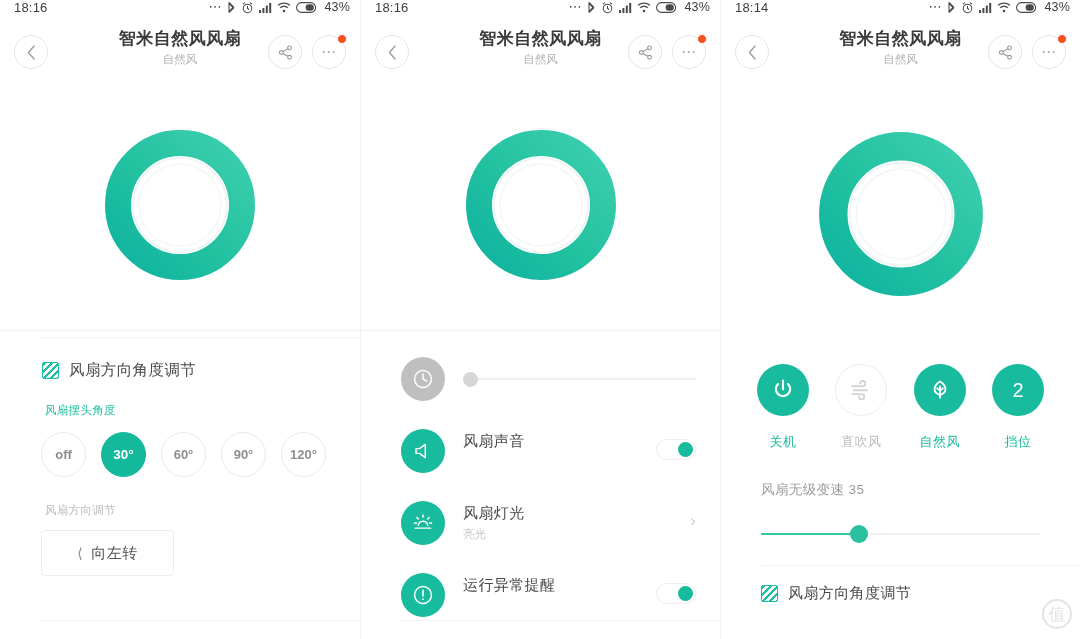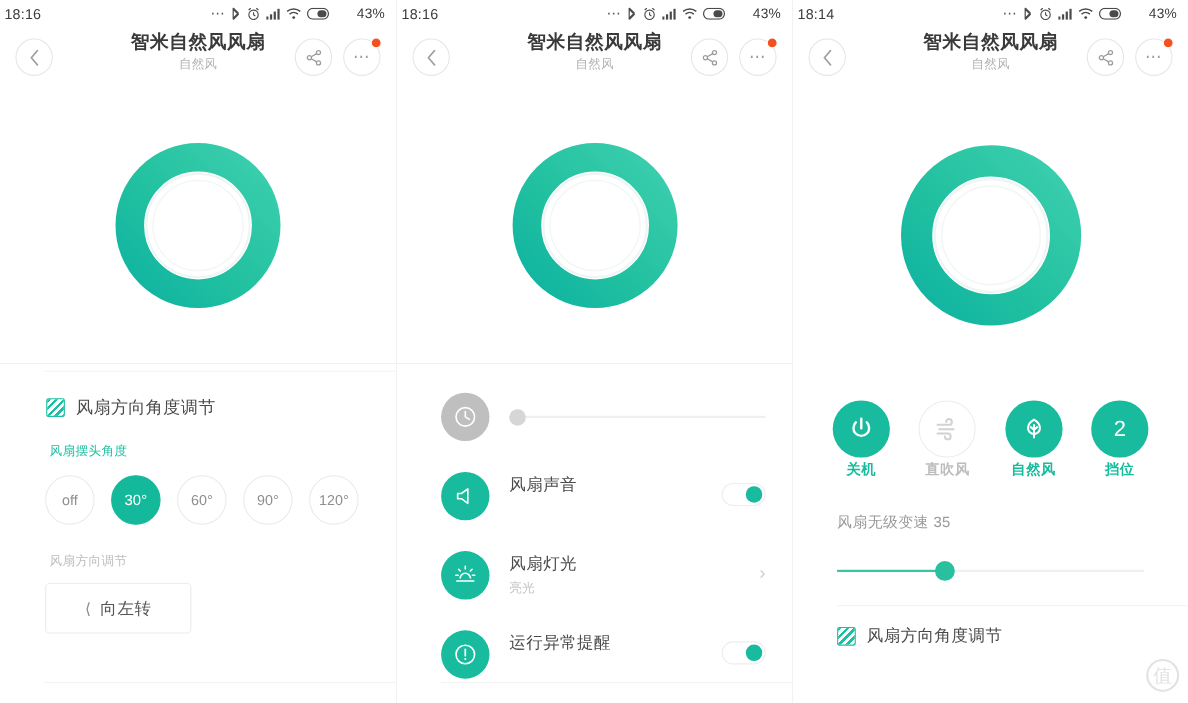--- a/index.html
+++ b/index.html
@@ -11,29 +11,29 @@
   }
   .screens { display: flex; width: 1080px; height: 639px; }
   .panel {
     width: 360px; height: 639px; position: relative;
     background: #ffffff; overflow: hidden;
   }
   .panel + .panel { border-left: 1px solid #f2f2f2; }
 
   
   .statusbar {
-    height: 24px; display: flex; align-items: center;
-    padding: 0 10px 0 4px; font-size: 12.5px; color: #4a4a4a;
+    height: 24px; display: flex; align-items: flex-start;
+    padding: 0 10px 0 14px; font-size: 12.5px; color: #4a4a4a;
     letter-spacing: .2px;
   }
   .sb-time { font-size: 13px; color: #3c3c3c; }
   .sb-right { margin-left: auto; display: flex; align-items: center; gap: 5px; }
   .sb-ico { display: inline-flex; align-items: center; color: #4a4a4a; }
   .sb-dots { font-size: 13px; letter-spacing: 1px; color: #555; line-height: 8px; }
-  .sb-pct { font-size: 12.5px; color: #3c3c3c; margin-left: 18px; }
+  .sb-pct { font-size: 12.5px; color: #3c3c3c; margin-left: 1px; }
 
   
   .navbar {
     height: 56px; display: flex; align-items: center;
     padding: 0 14px; position: relative;
   }
   .circ-btn {
     width: 34px; height: 34px; border-radius: 50%;
     border: 1px solid #e6e6e6; background: #fff;
     display: flex; align-items: center; justify-content: center;
@@ -74,21 +74,21 @@
   }
   .sec-head .label { font-size: 15.5px; color: #4a4a4a; letter-spacing: .4px; }
   .stripe-ico {
     width: 17px; height: 17px; border: 1.6px solid #1cbfa0; border-radius: 2px;
     background: repeating-linear-gradient(135deg,#1cbfa0 0 2.2px,#ffffff 2.2px 5px);
     flex: 0 0 auto;
   }
   .sub-green {
     font-size: 11.5px; color: #1cbfa0; padding: 22px 0 0 45px; letter-spacing: .3px;
   }
-  .angle-row { display: flex; gap: 15px; padding: 14px 0 0 41px; }
+  .angle-row { display: flex; gap: 15px; padding: 14px 0 0 41px; font-weight: bold; }
   .angle {
     width: 45px; height: 45px; border-radius: 50%;
     border: 1px solid #eaeaea; background: #fff;
     display: flex; align-items: center; justify-content: center;
     font-size: 13px; color: #8e8e8e;
   }
   .angle.on { background: #14b89b; border-color: #14b89b; color: #fff; font-size: 13.5px; }
   .sub-grey {
     font-size: 11.5px; color: #bdbdbd; padding: 26px 0 0 45px; letter-spacing: .3px;
   }
@@ -136,21 +136,21 @@
   
   .mode-row { display: flex; padding: 16px 30px 0 30px; justify-content: space-between; }
   .mode { width: 64px; text-align: center; }
   .mode .bub {
     width: 52px; height: 52px; border-radius: 50%; margin: 0 auto;
     background: #18bb9d; color: #fff;
     display: flex; align-items: center; justify-content: center;
     font-size: 21px;
   }
   .mode .bub.off { background: #fff; border: 1px solid #ededed; color: #cdcdcd; }
-  .mode .lab { margin-top: 2px; font-size: 13px; color: #18bb9d; letter-spacing: .5px; font-weight: bold; }
+  .mode .lab { margin-top: 17px; font-size: 13px; color: #18bb9d; letter-spacing: .5px; }
   .mode .lab.off { color: #bdbdbd; }
   .speed-label { font-size: 13.5px; color: #9a9a9a; padding: 30px 0 0 40px; letter-spacing: .4px; }
   .speed-slider { margin: 26px 40px 0 40px; height: 18px; position: relative; }
   .speed-slider .track-bg {
     position: absolute; top: 8px; left: 0; right: 0; height: 2px; background: #f0f0f0;
   }
   .speed-slider .track-fill {
     position: absolute; top: 8px; left: 0; height: 2px; background: #35c6a3;
   }
   .speed-slider .knob {

